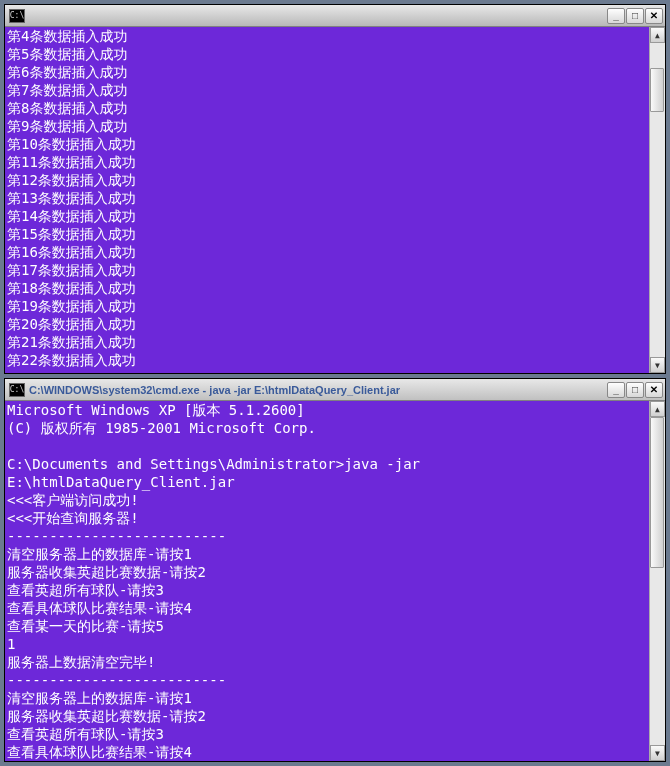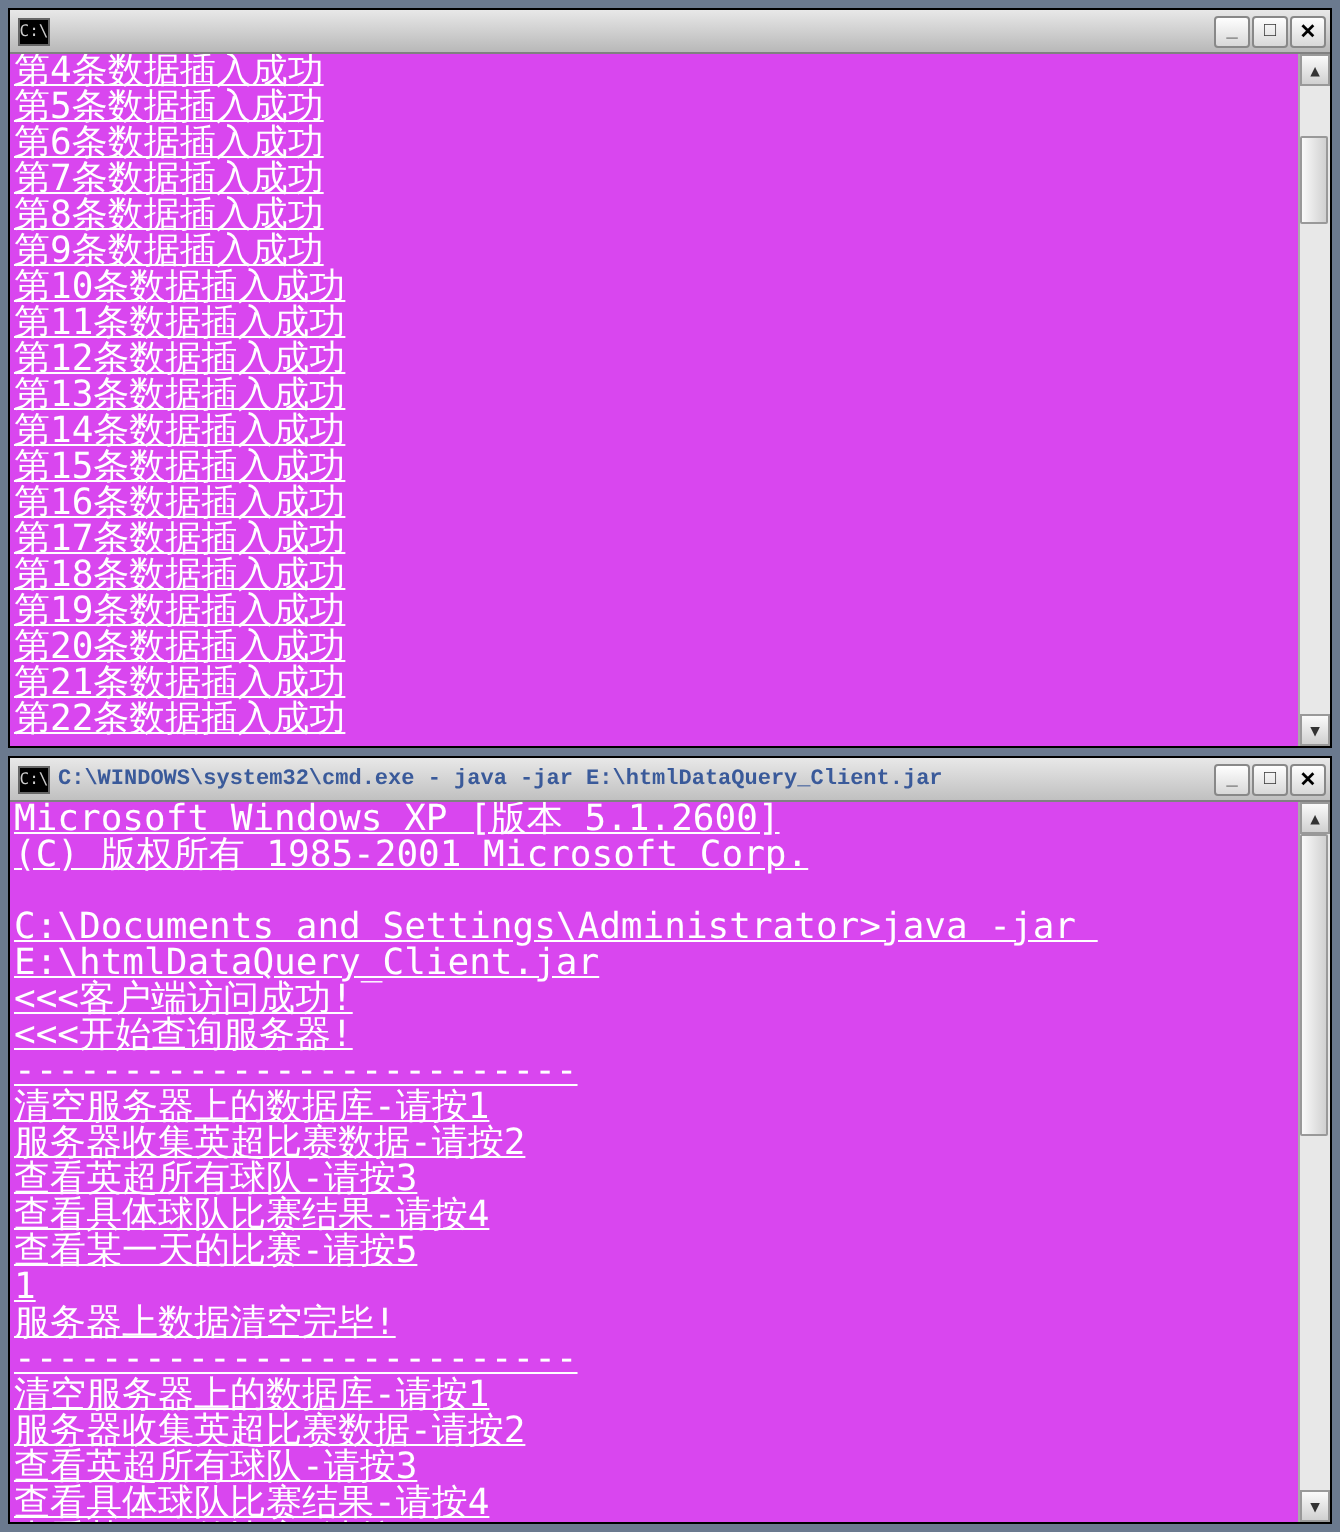--- a/index.html
+++ b/index.html
@@ -42,21 +42,21 @@
     color: #ccc;
     font-family: monospace;
   }
   .tb-title {
     flex: 1;
     color: #404040;
     white-space: nowrap;
     overflow: hidden;
     font-weight: bold;
   }
-  .titlebar.active .tb-title { color: #3a5a9a; font-family: Liberation Mono, monospace; }
+  .titlebar.active .tb-title { color: #3a5a9a; }
   .tb-buttons { display: flex; gap: 0; }
   .tb-btn {
     width: 18px;
     height: 16px;
     background: linear-gradient(to bottom, #fefefe, #d8d8d8);
     border: 1px solid #888;
     border-radius: 2px;
     margin-left: 1px;
     display: flex;
     align-items: center;
@@ -71,30 +71,29 @@
     color: #000;
   }
   .console-body {
     position: relative;
     width: 100%;
     height: calc(100% - 22px);
     display: flex;
   }
   .console-text {
     flex: 1;
-    background: #d946ef;
+    background: #6d28d9;
     color: #fff;
     font-family: "NSimSun", "SimSun", "Consolas", monospace;
-    font-size: 18px;
+    font-size: 14px;
     line-height: 18px;
     padding: 0 0 0 2px;
     white-space: pre-wrap;
     overflow: hidden;
     letter-spacing: 0px;
-    text-decoration: underline;
   }
   .scrollbar {
     width: 16px;
     background: #e8e8e8;
     border-left: 1px solid #aaa;
     position: relative;
   }
   .sb-arrow {
     width: 100%;
     height: 16px;

